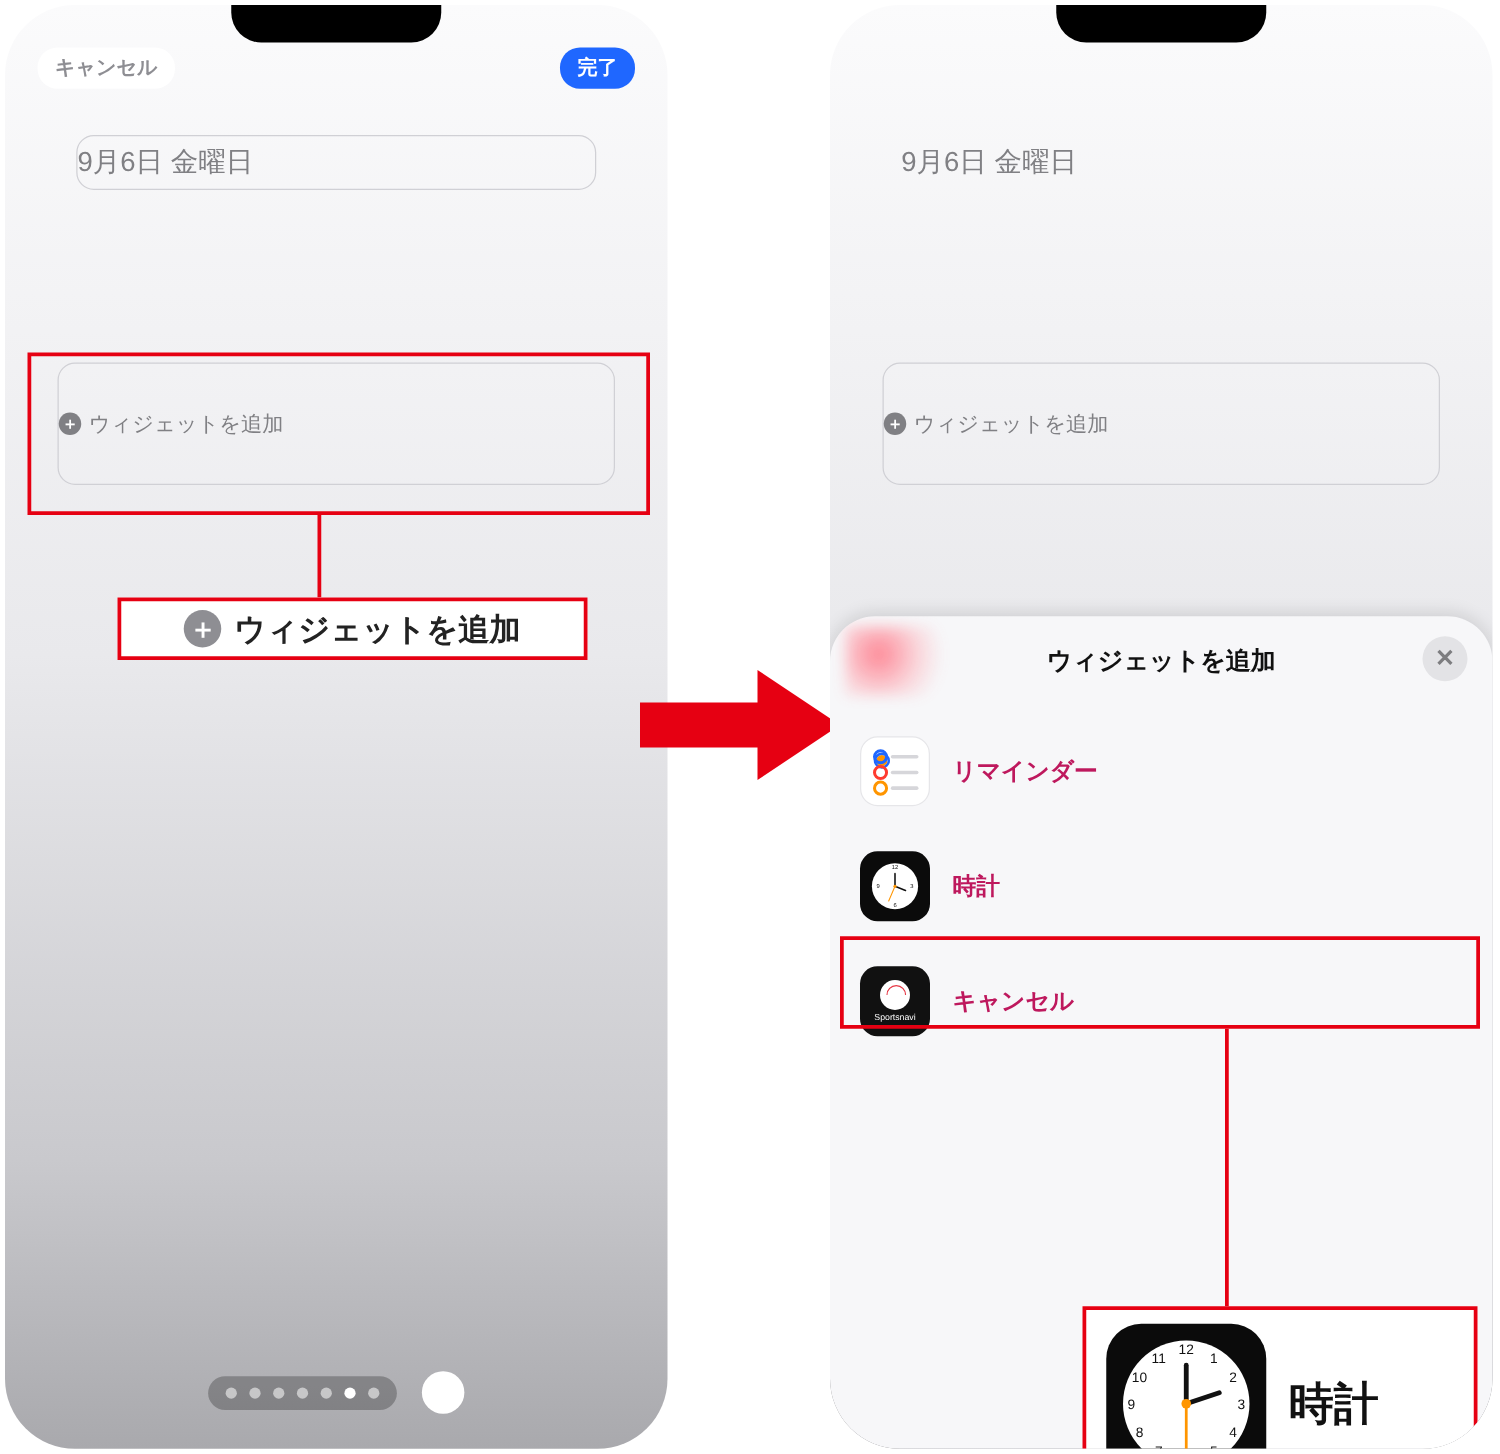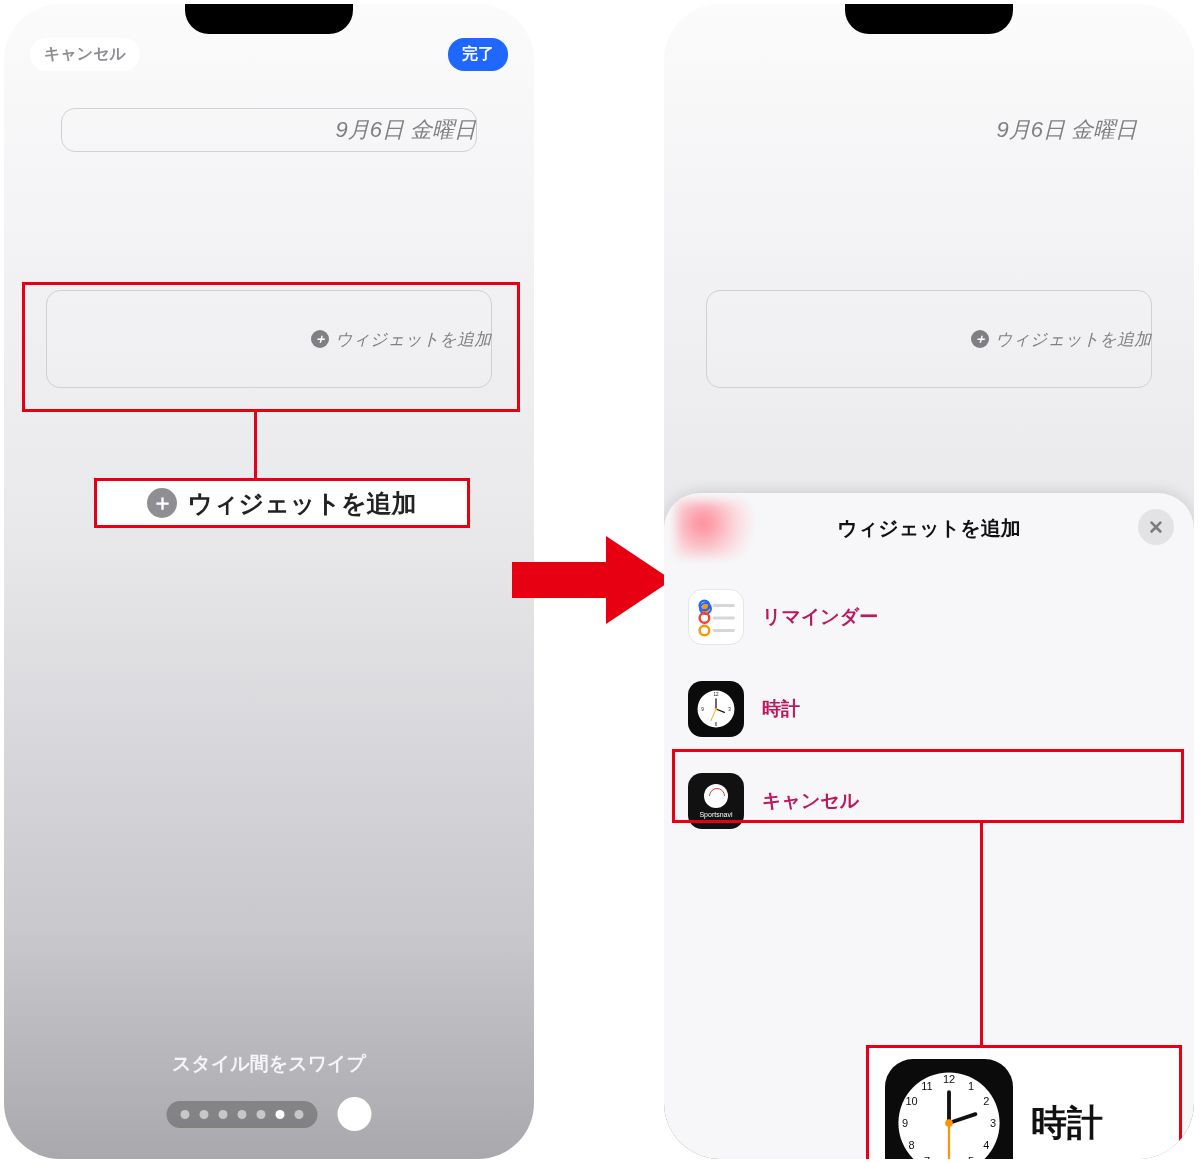--- a/index.html
+++ b/index.html
@@ -37,22 +37,22 @@
   }
   .pill{
     padding:6px 14px;border-radius:16px;font-size:16px;font-weight:600;
   }
   .pill.cancel{background:rgba(255,255,255,.92);color:#8e8e93;}
   .pill.done{background:#1f67ff;color:#fff;}
   
   .date-box,.time-box,.widget-slot{
     position:absolute;left:50%;transform:translateX(-50%);
     border:1.5px solid var(--outline);border-radius:14px;
-    display:flex;align-items:center;justify-content:flex-end;
-    color:var(--gray-text);background:rgba(255,255,255,.08);font-style:italic;
+    display:flex;align-items:center;justify-content:flex-start;
+    color:var(--gray-text);background:rgba(255,255,255,.08);
   }
   .date-box{top:104px;width:416px;height:44px;font-size:22px;}
   .time-box{top:156px;width:416px;height:116px;font-size:96px;letter-spacing:-3px;font-weight:600;}
   .widget-slot{top:286px;width:446px;height:98px;font-size:17px;gap:6px;}
   .plus-circle{
     width:18px;height:18px;border-radius:50%;background:var(--gray-text);color:#fff;
     display:inline-flex;align-items:center;justify-content:center;font-size:13px;font-weight:700;flex:0 0 auto;
   }
   
   .hl{position:absolute;border:3px solid var(--red);}
@@ -162,21 +162,20 @@
   <div class="widget-slot">
     <span class="plus-circle">＋</span>
     <span>ウィジェットを追加</span>
   </div>
   <div class="hl a"></div>
   <div class="connector"></div>
   <div class="callout">
     <span class="plus-big">＋</span>
     <span>ウィジェットを追加</span>
   </div>
-  <div class="swipe-label">スタイル間をスワイプ</div>
   <div class="pager">
     <div class="pager-pill">
       <span class="pager-dot"></span>
       <span class="pager-dot"></span>
       <span class="pager-dot"></span>
       <span class="pager-dot"></span>
       <span class="pager-dot"></span>
       <span class="pager-dot active"></span>
       <span class="pager-dot"></span>
     </div>

